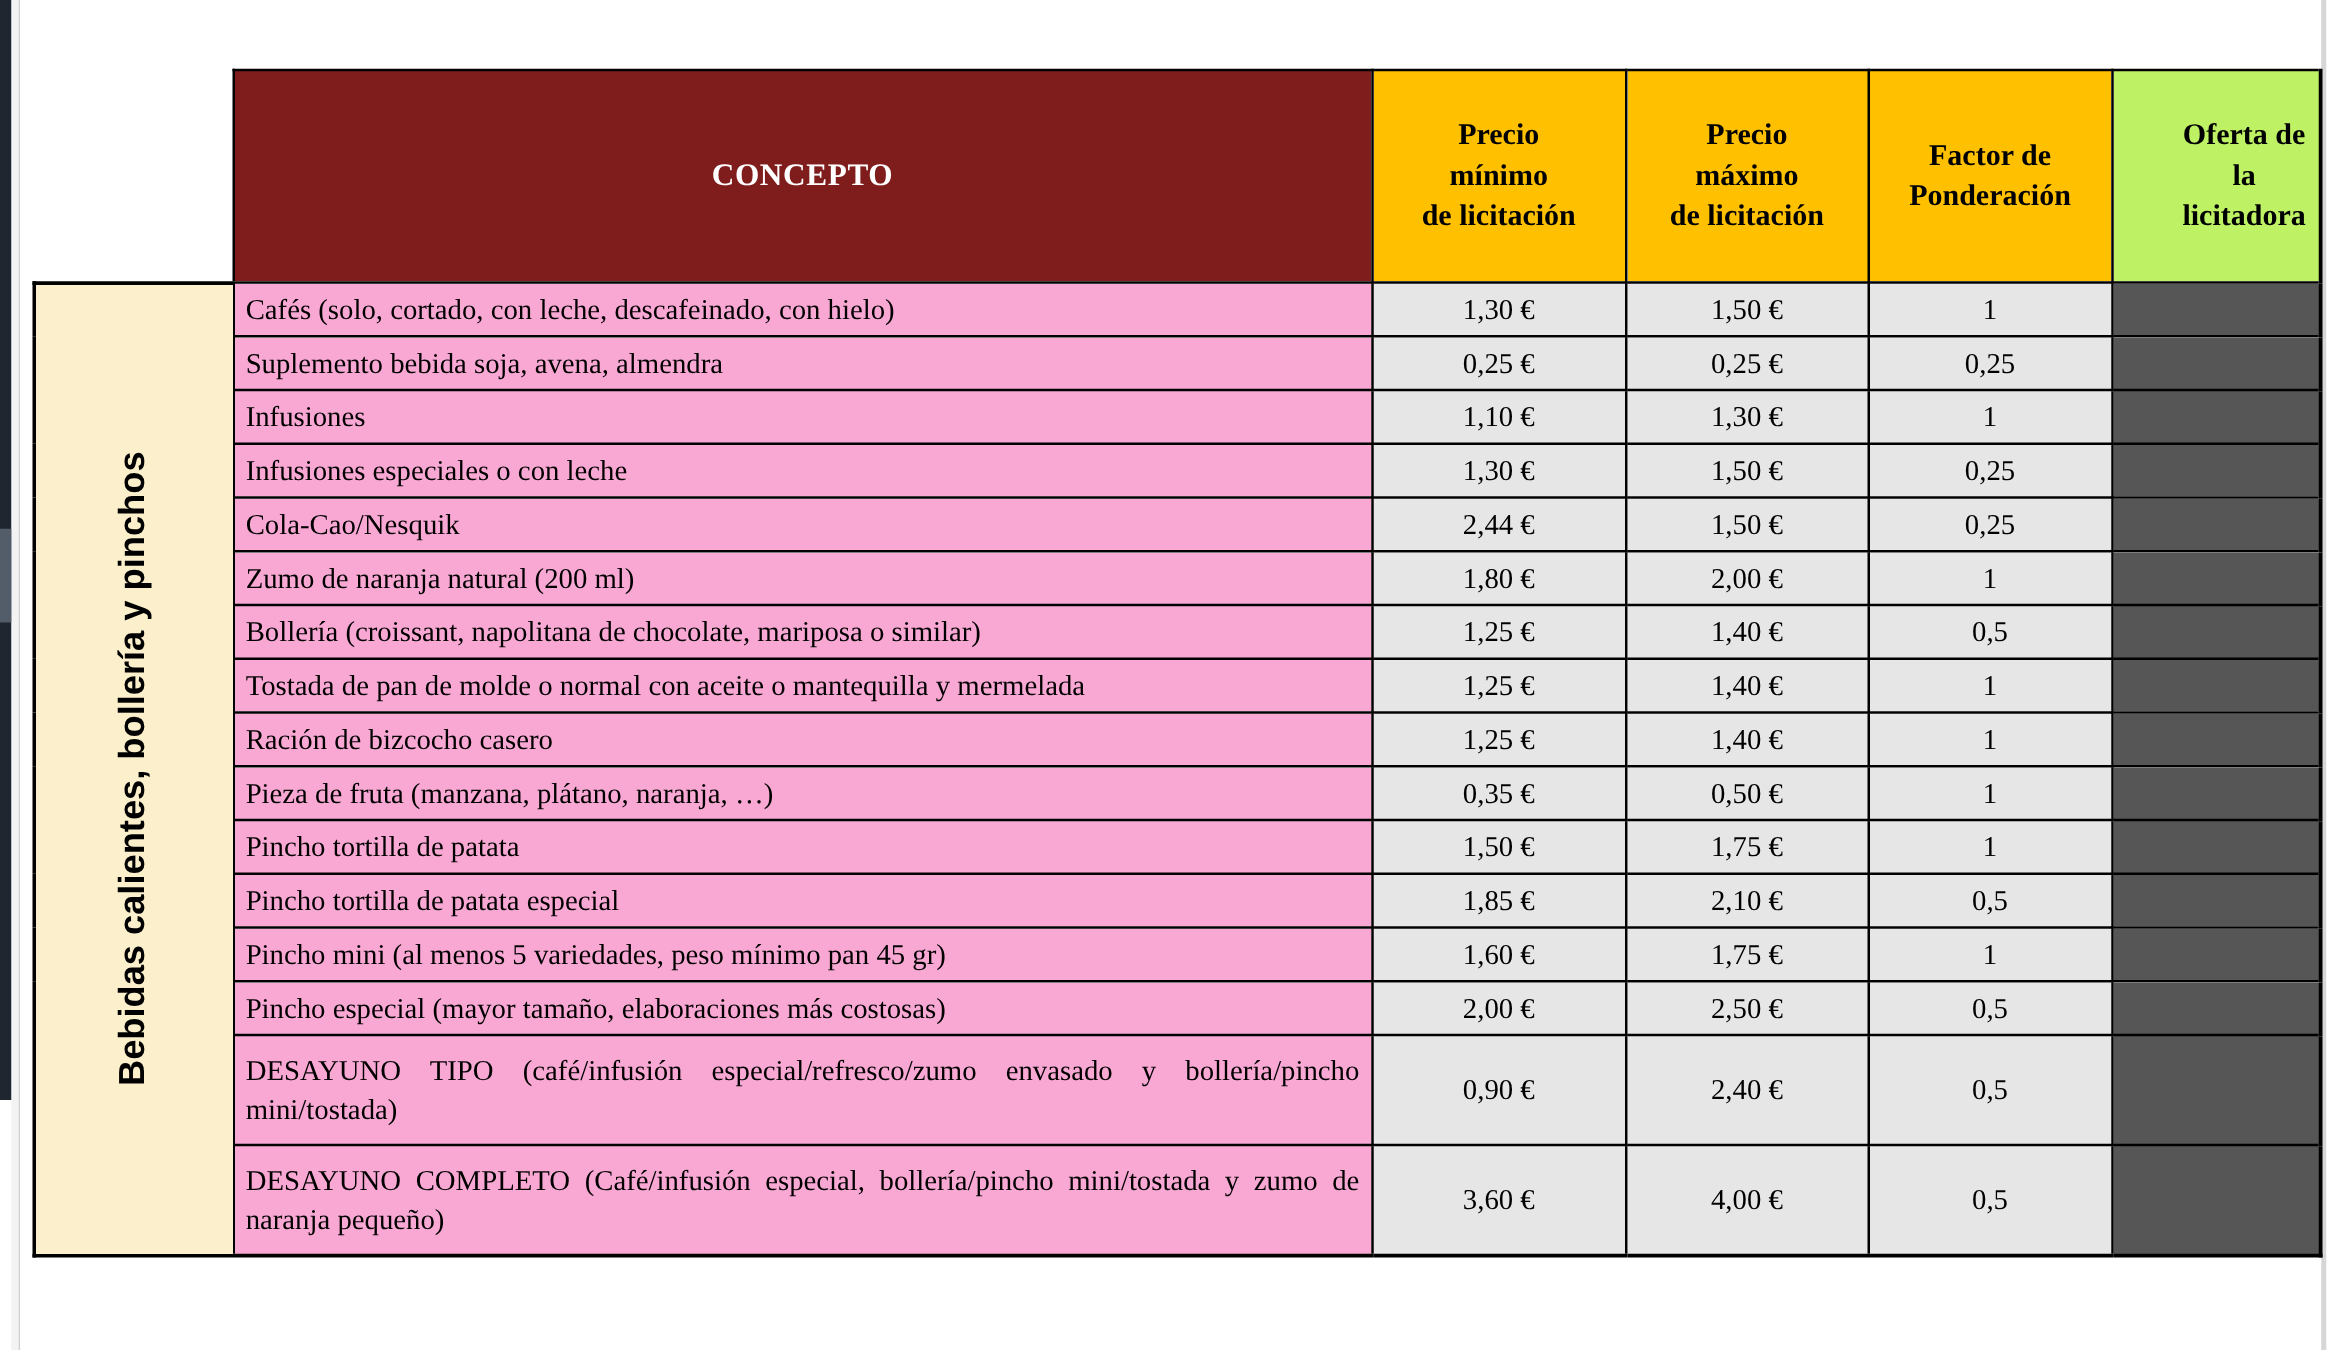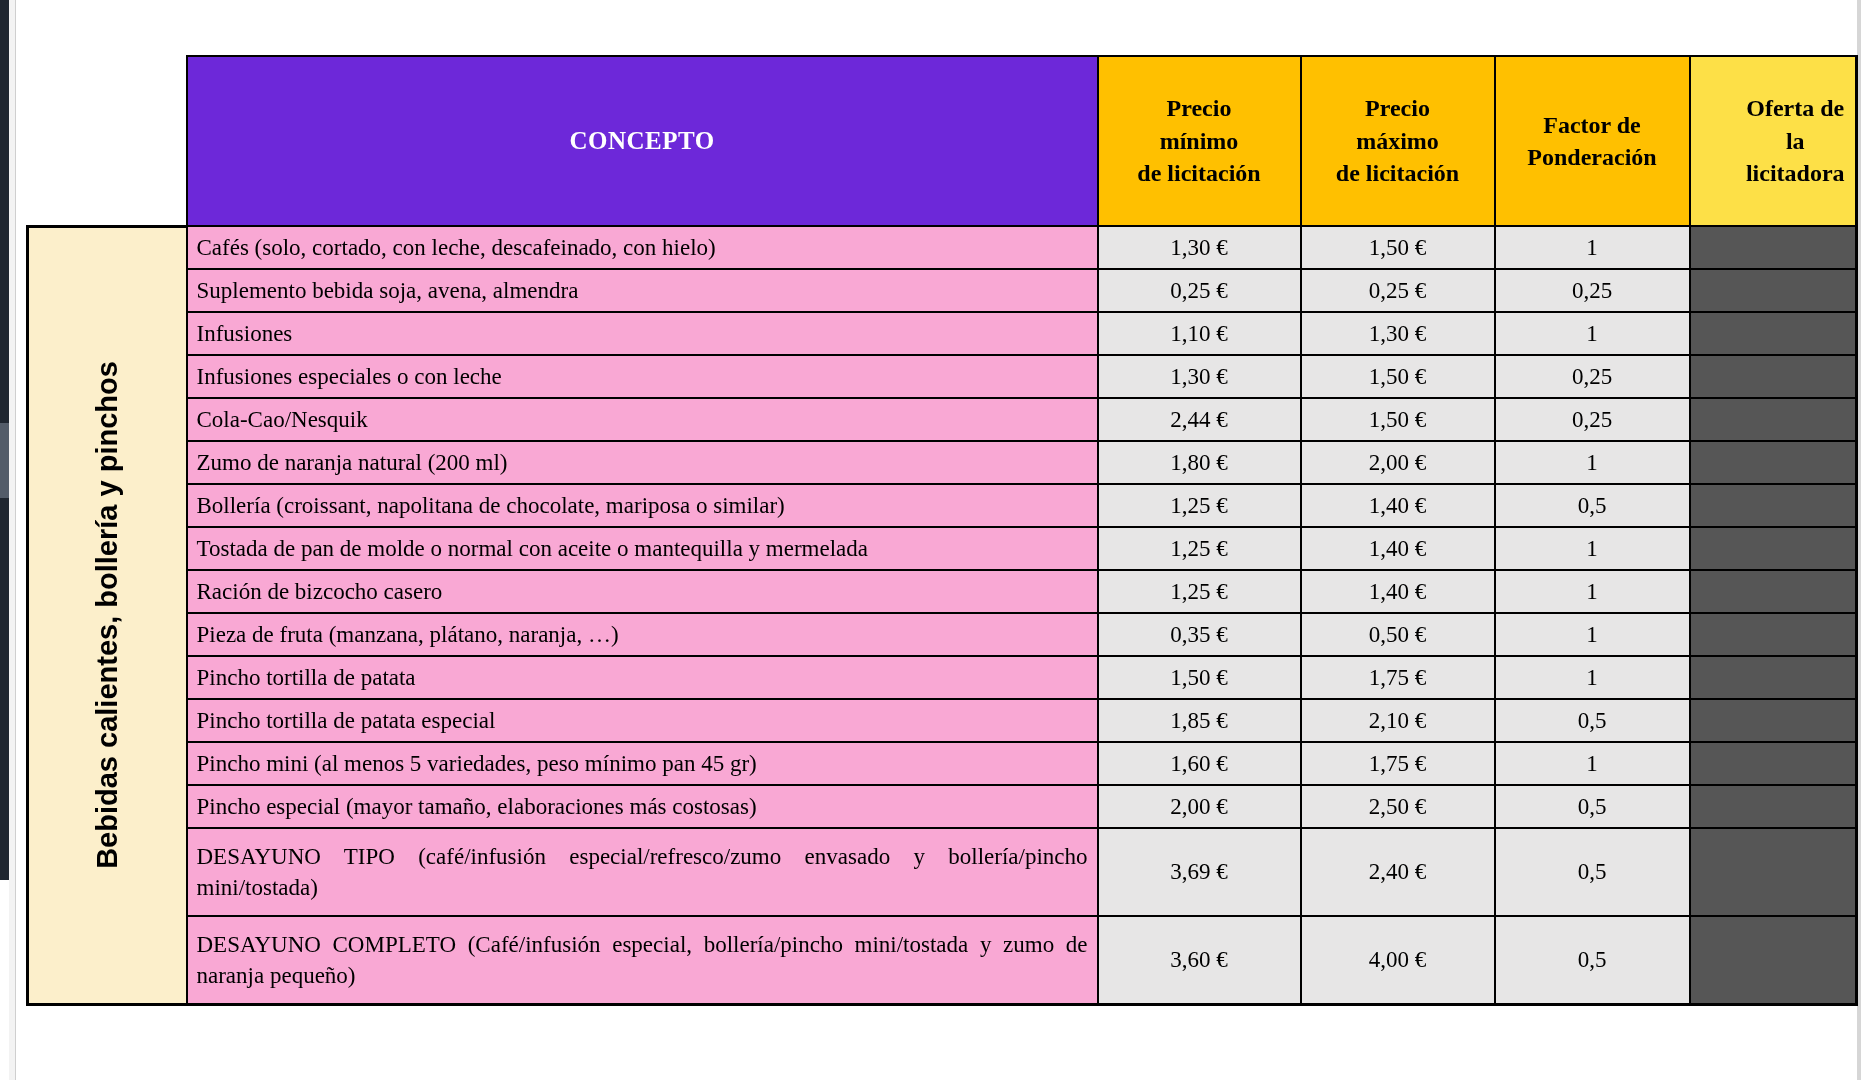--- a/index.html
+++ b/index.html
@@ -56,38 +56,38 @@
     border: 2px solid #000000;
     overflow: hidden;
   }
   th.ghost {
     border: none;
     background: transparent;
   }
   thead tr { height: 170px; }
 
   th.h-concept {
-    background: #6d28d9;
+    background: #7f1d1d;
     color: #ffffff;
     font-size: 25px;
     font-weight: bold;
     text-align: center;
     vertical-align: middle;
     letter-spacing: 0.5px;
   }
   th.h-orange, th.h-green {
     font-size: 24px;
     font-weight: bold;
     text-align: center;
     vertical-align: middle;
     white-space: pre-line;
     line-height: 1.35;
   }
   th.h-orange { background: #ffc000; }
-  th.h-green  { background: #fde047; padding-left: 46px; }
+  th.h-green  { background: #bef264; padding-left: 46px; }
 
   tbody tr { height: 43px; }
 
   td.category {
     background: #fcefcb;
     position: relative;
     border-width: 3px 2px 3px 3px;
   }
   .vlabel {
     position: absolute;
@@ -255,21 +255,21 @@
   </tr>
       <tr>
     <td class="concept">Pincho especial (mayor tamaño, elaboraciones más costosas)</td>
     <td class="val">2,00 €</td>
     <td class="val">2,50 €</td>
     <td class="val">0,5</td>
     <td class="offer"></td>
   </tr>
       <tr class="roomy">
     <td class="concept justify">DESAYUNO TIPO (café/infusión especial/refresco/zumo envasado y bollería/pincho mini/tostada)</td>
-    <td class="val">3,69 €</td>
+    <td class="val">0,90 €</td>
     <td class="val">2,40 €</td>
     <td class="val">0,5</td>
     <td class="offer"></td>
   </tr>
       <tr class="roomy">
     <td class="concept justify">DESAYUNO COMPLETO (Café/infusión especial, bollería/pincho mini/tostada y zumo de naranja pequeño)</td>
     <td class="val">3,60 €</td>
     <td class="val">4,00 €</td>
     <td class="val">0,5</td>
     <td class="offer"></td>

